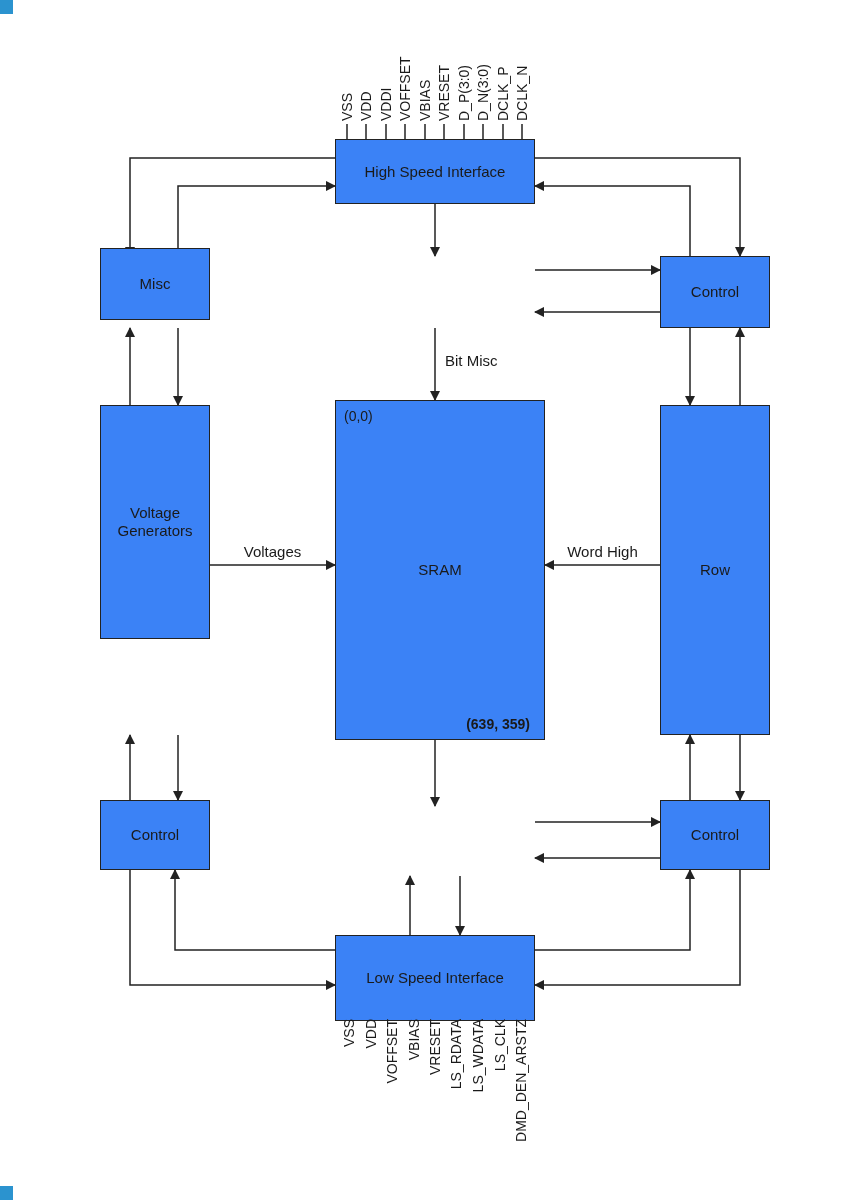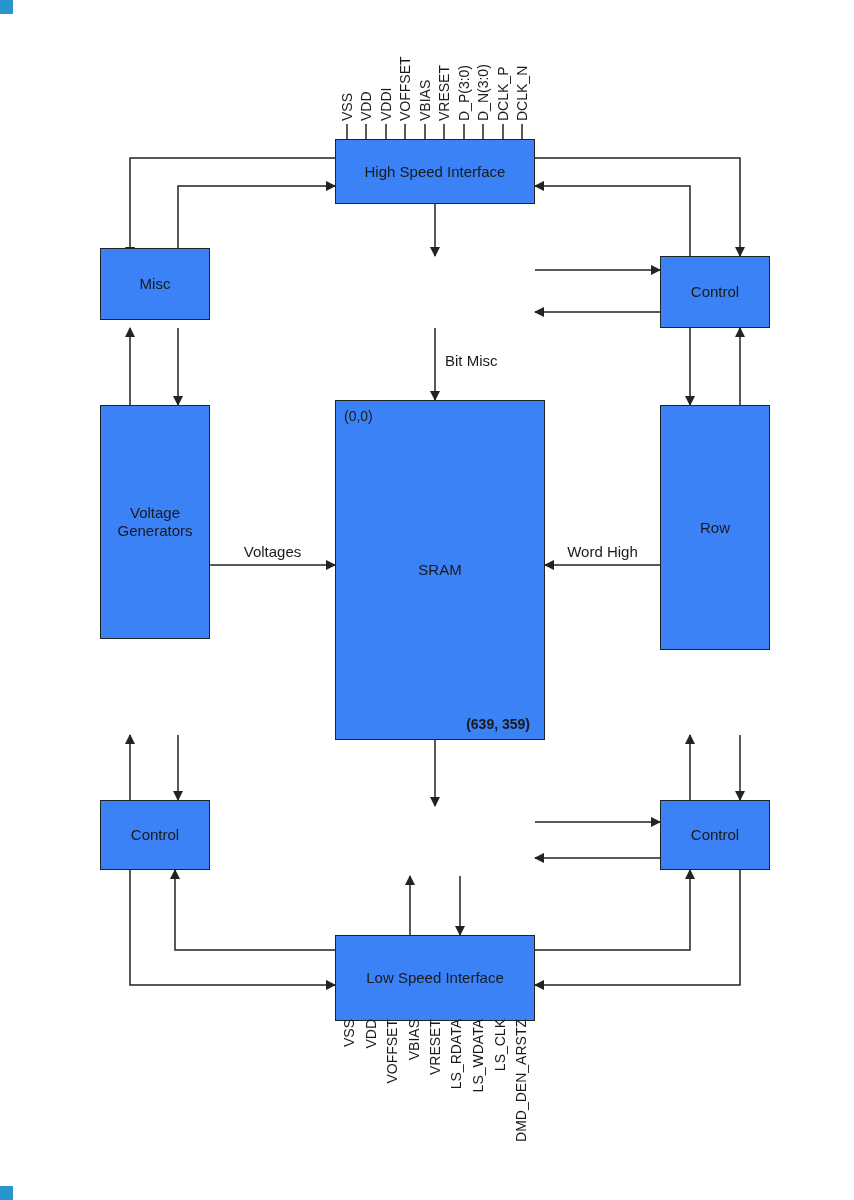--- a/index.html
+++ b/index.html
@@ -106,21 +106,21 @@
   <div class="box" style="left:335px; top:400px; width:210px; height:340px;">
     <span class="coord" style="left:8px; top:6px;">(0,0)</span>
     <span class="block-label">SRAM</span>
     <span class="coord" style="right:14px; bottom:6px;font-weight:bold;">(639, 359)</span>
   </div>
 
   <div class="box" style="left:100px; top:405px; width:110px; height:234px;">
     <span class="block-label">Voltage Generators</span>
   </div>
 
-  <div class="box" style="left:660px; top:405px; width:110px; height:245px;">
+  <div class="box" style="left:660px; top:405px; width:110px; height:330px;">
     <span class="block-label">Row</span>
   </div>
 
   <div class="box" style="left:100px; top:800px; width:110px; height:70px;">
     <span class="block-label">Control</span>
   </div>
 
 
   <div class="box" style="left:660px; top:800px; width:110px; height:70px;">
     <span class="block-label">Control</span>

